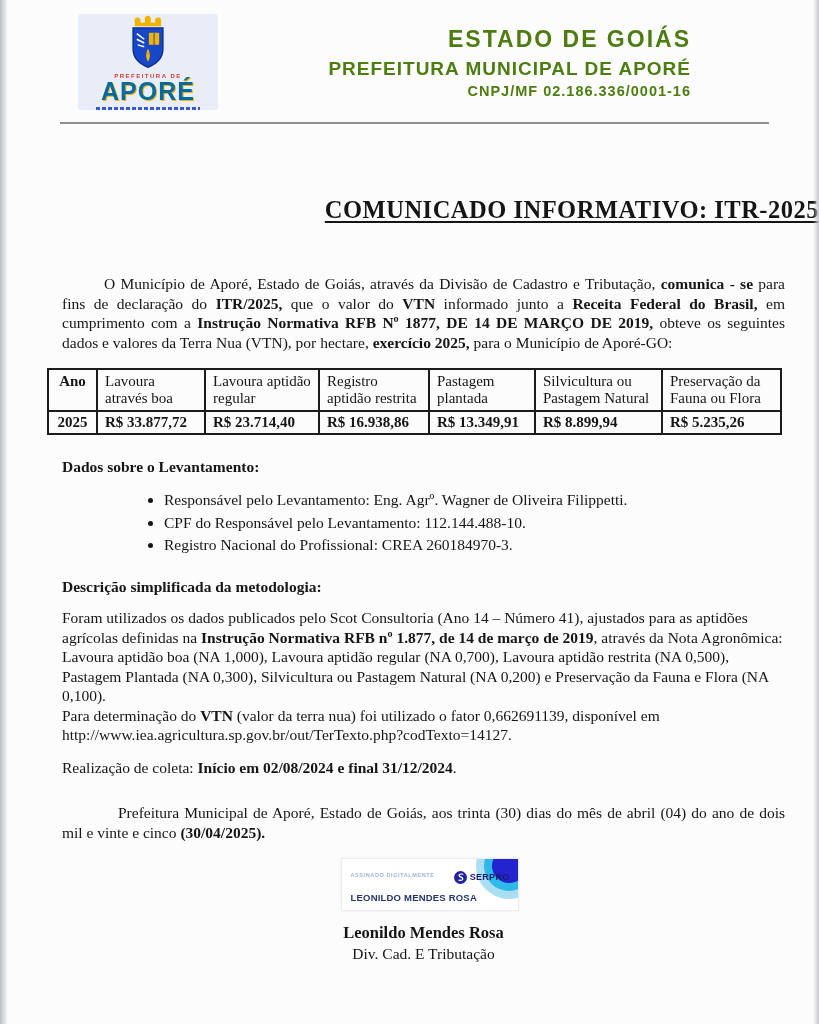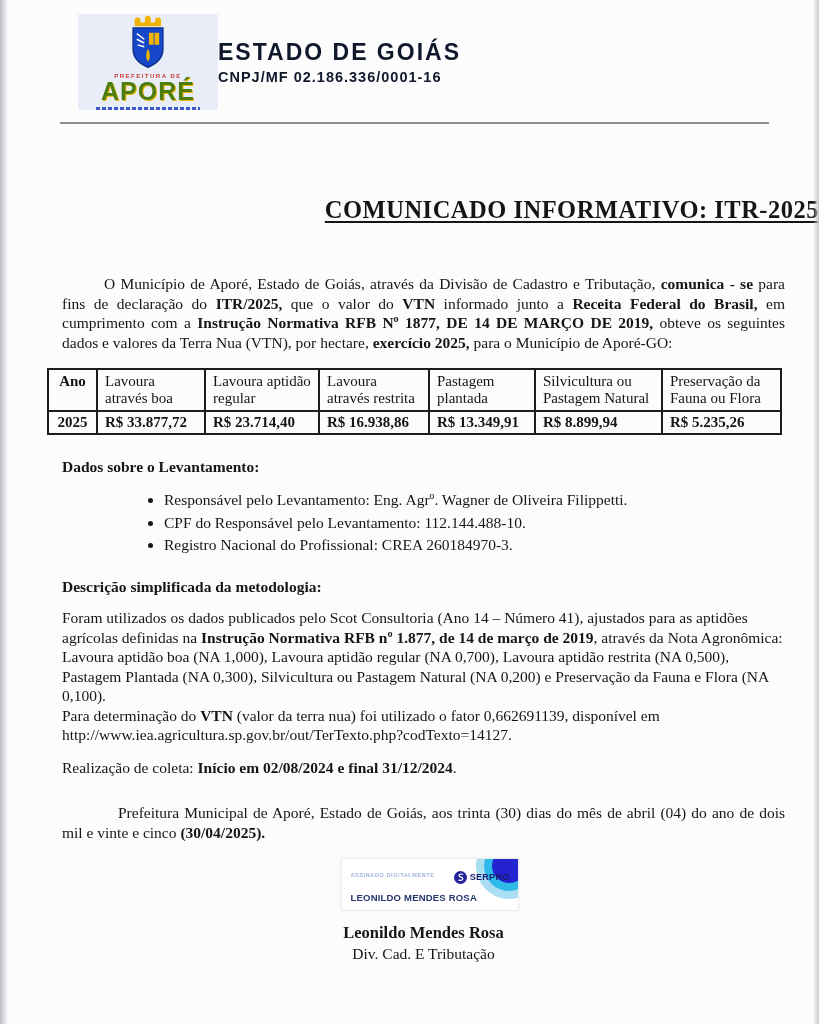--- a/index.html
+++ b/index.html
@@ -10,25 +10,25 @@
   .page::after{content:"";position:absolute;right:0;top:0;bottom:0;width:6px;
     background:linear-gradient(270deg,#c6c8cd,rgba(252,252,253,0));z-index:5;}
 
   
   .header{display:flex;align-items:center;padding:14px 0 0 78px;}
   .logo-box{width:140px;height:96px;background:#e9edf8;display:flex;flex-direction:column;
     align-items:center;justify-content:center;flex:0 0 auto;border-radius:2px;}
   .logo-pretitle{font-family:"Liberation Sans",sans-serif;font-weight:bold;font-size:6px;
     color:#cc3a2f;letter-spacing:1.5px;margin-top:2px;}
   .logo-name{font-family:"Liberation Sans",sans-serif;font-weight:800;font-size:25px;
-    color:#4d7c0f;letter-spacing:1px;line-height:1;text-shadow:1px 1px 0 #f0b400;}
+    color:#0369a1;letter-spacing:1px;line-height:1;text-shadow:1px 1px 0 #f0b400;}
   .logo-slogan{width:104px;height:3px;margin-top:3px;
     background:repeating-linear-gradient(90deg,#3a5bd0 0 4px,rgba(0,0,0,0) 4px 6px);}
-  .header-text{flex:1;padding-right:128px;text-align:left;
-    font-family:"Liberation Sans",sans-serif;font-weight:bold;color:#0f172a;}
+  .header-text{flex:1;padding-right:128px;text-align:right;
+    font-family:"Liberation Sans",sans-serif;font-weight:bold;color:#4d7c0f;}
   .h-line1{font-size:23px;letter-spacing:2px;}
   .h-line2{font-size:19px;letter-spacing:1px;margin-top:5px;}
   .h-line3{font-size:14.5px;letter-spacing:1px;margin-top:5px;}
   .h-line4{font-size:14.5px;letter-spacing:1px;margin-top:3px;}
   .rule{height:0;border-top:2px solid #8e8e90;margin:12px 50px 0 60px;}
 
   
   .doc-title{margin-top:72px;text-align:right;font-size:24.5px;font-weight:bold;letter-spacing:0.5px;}
   .doc-title span{text-decoration:underline;text-underline-offset:3px;}
   .content{padding:0 34px 0 62px;font-size:15.5px;line-height:19.5px;}
@@ -83,20 +83,21 @@
         <line x1="33.5" y1="19" x2="33.5" y2="32" stroke="#1747c9" stroke-width="1"></line>
         <path d="M15 20 l8 6 M15 26 l8 4 M16 32 l7 2" stroke="#ffffff" stroke-width="1.6" fill="none"></path>
         <path d="M27 36 q-4 8 0 14 q4 -6 0 -14 Z" fill="#f0b400"></path>
       </svg>
       <div class="logo-pretitle">PREFEITURA DE</div>
       <div class="logo-name">APORÉ</div>
       <div class="logo-slogan"></div>
     </div>
     <div class="header-text">
       <div class="h-line1">ESTADO DE GOIÁS</div>
+      <div class="h-line2">PREFEITURA MUNICIPAL DE APORÉ</div>
       <div class="h-line4">CNPJ/MF 02.186.336/0001-16</div>
     </div>
   </div>
   <div class="rule"></div>
 
   <div class="doc-title">
     <span>COMUNICADO INFORMATIVO: ITR-2025</span>
   </div>
 
   <div class="content">
@@ -111,21 +112,21 @@
         <col style="width:110px">
           <col style="width:106px">
           <col style="width:127px">
           <col style="width:119px">
       </colgroup>
       <thead>
         <tr>
           <th class="ano">Ano</th>
           <th>Lavoura através boa</th>
           <th>Lavoura aptidão regular</th>
-          <th>Lavoura através restrita</th>
+          <th>Registro aptidão restrita</th>
           <th>Pastagem plantada</th>
           <th>Silvicultura ou Pastagem Natural</th>
           <th>Preservação da Fauna ou Flora</th>
         </tr>
       </thead>
       <tbody>
         <tr>
           <td class="ano">2025</td>
           <td>R$ 33.877,72</td>
           <td>R$ 23.714,40</td>

